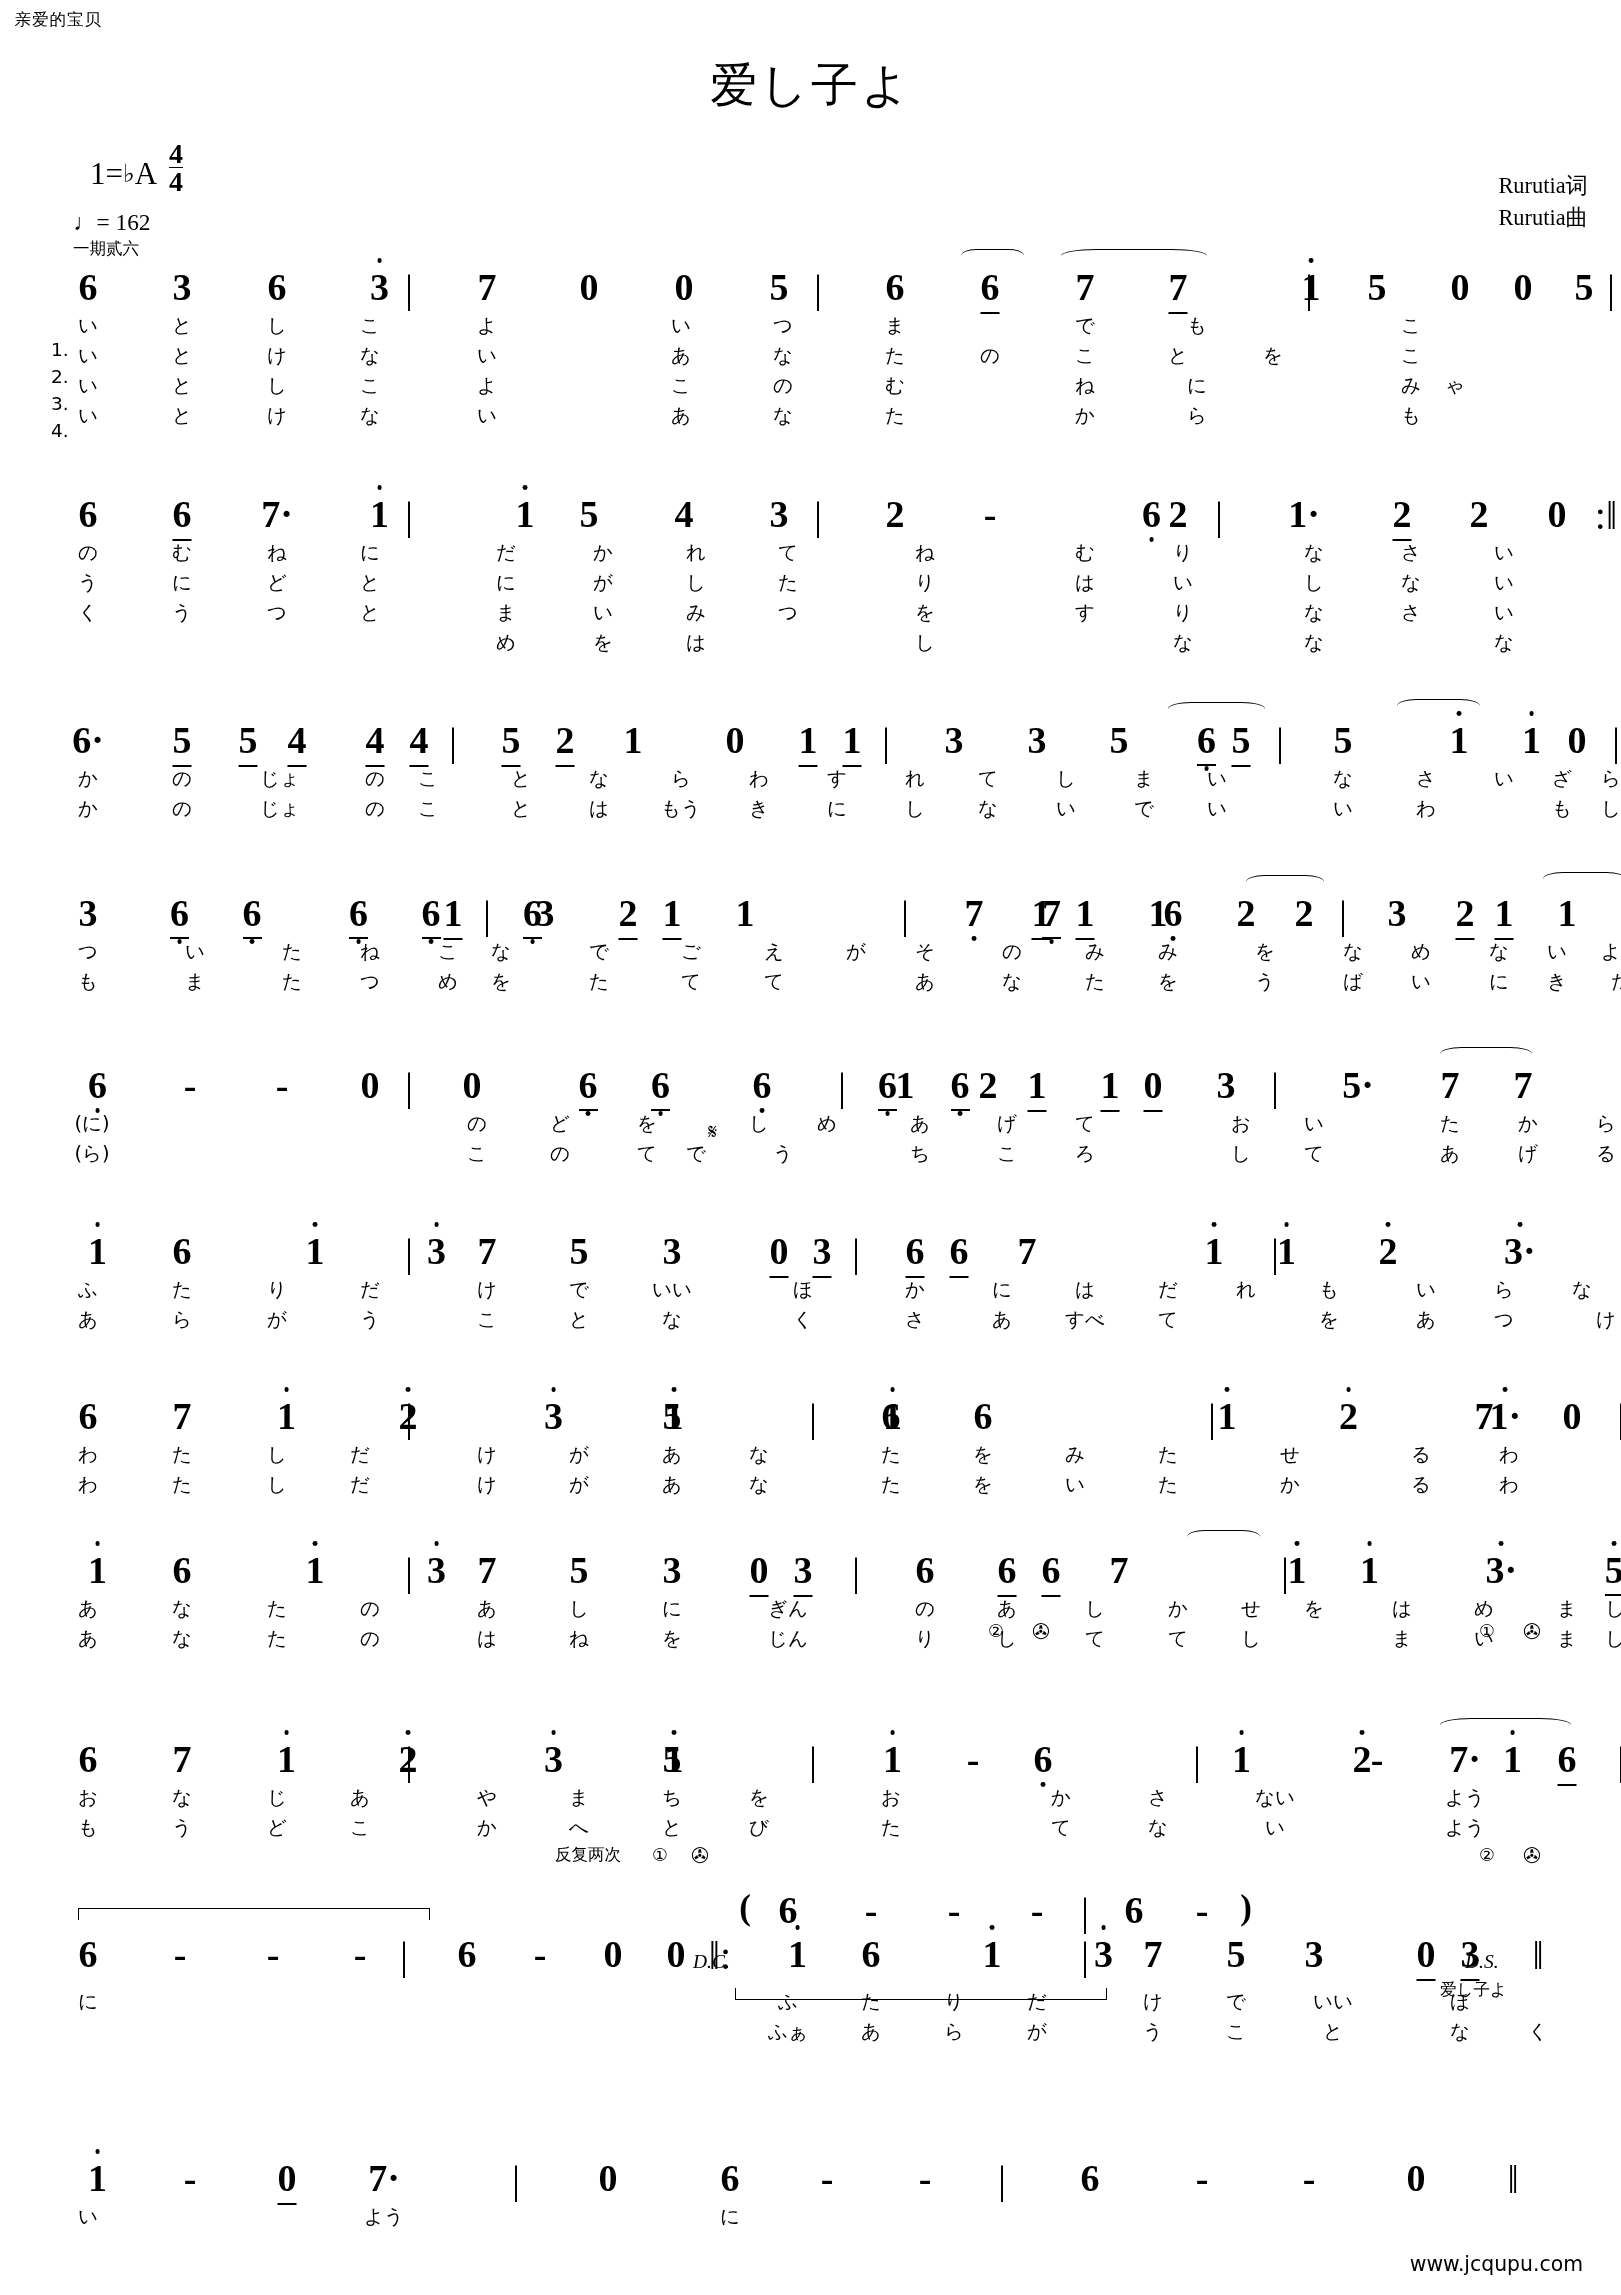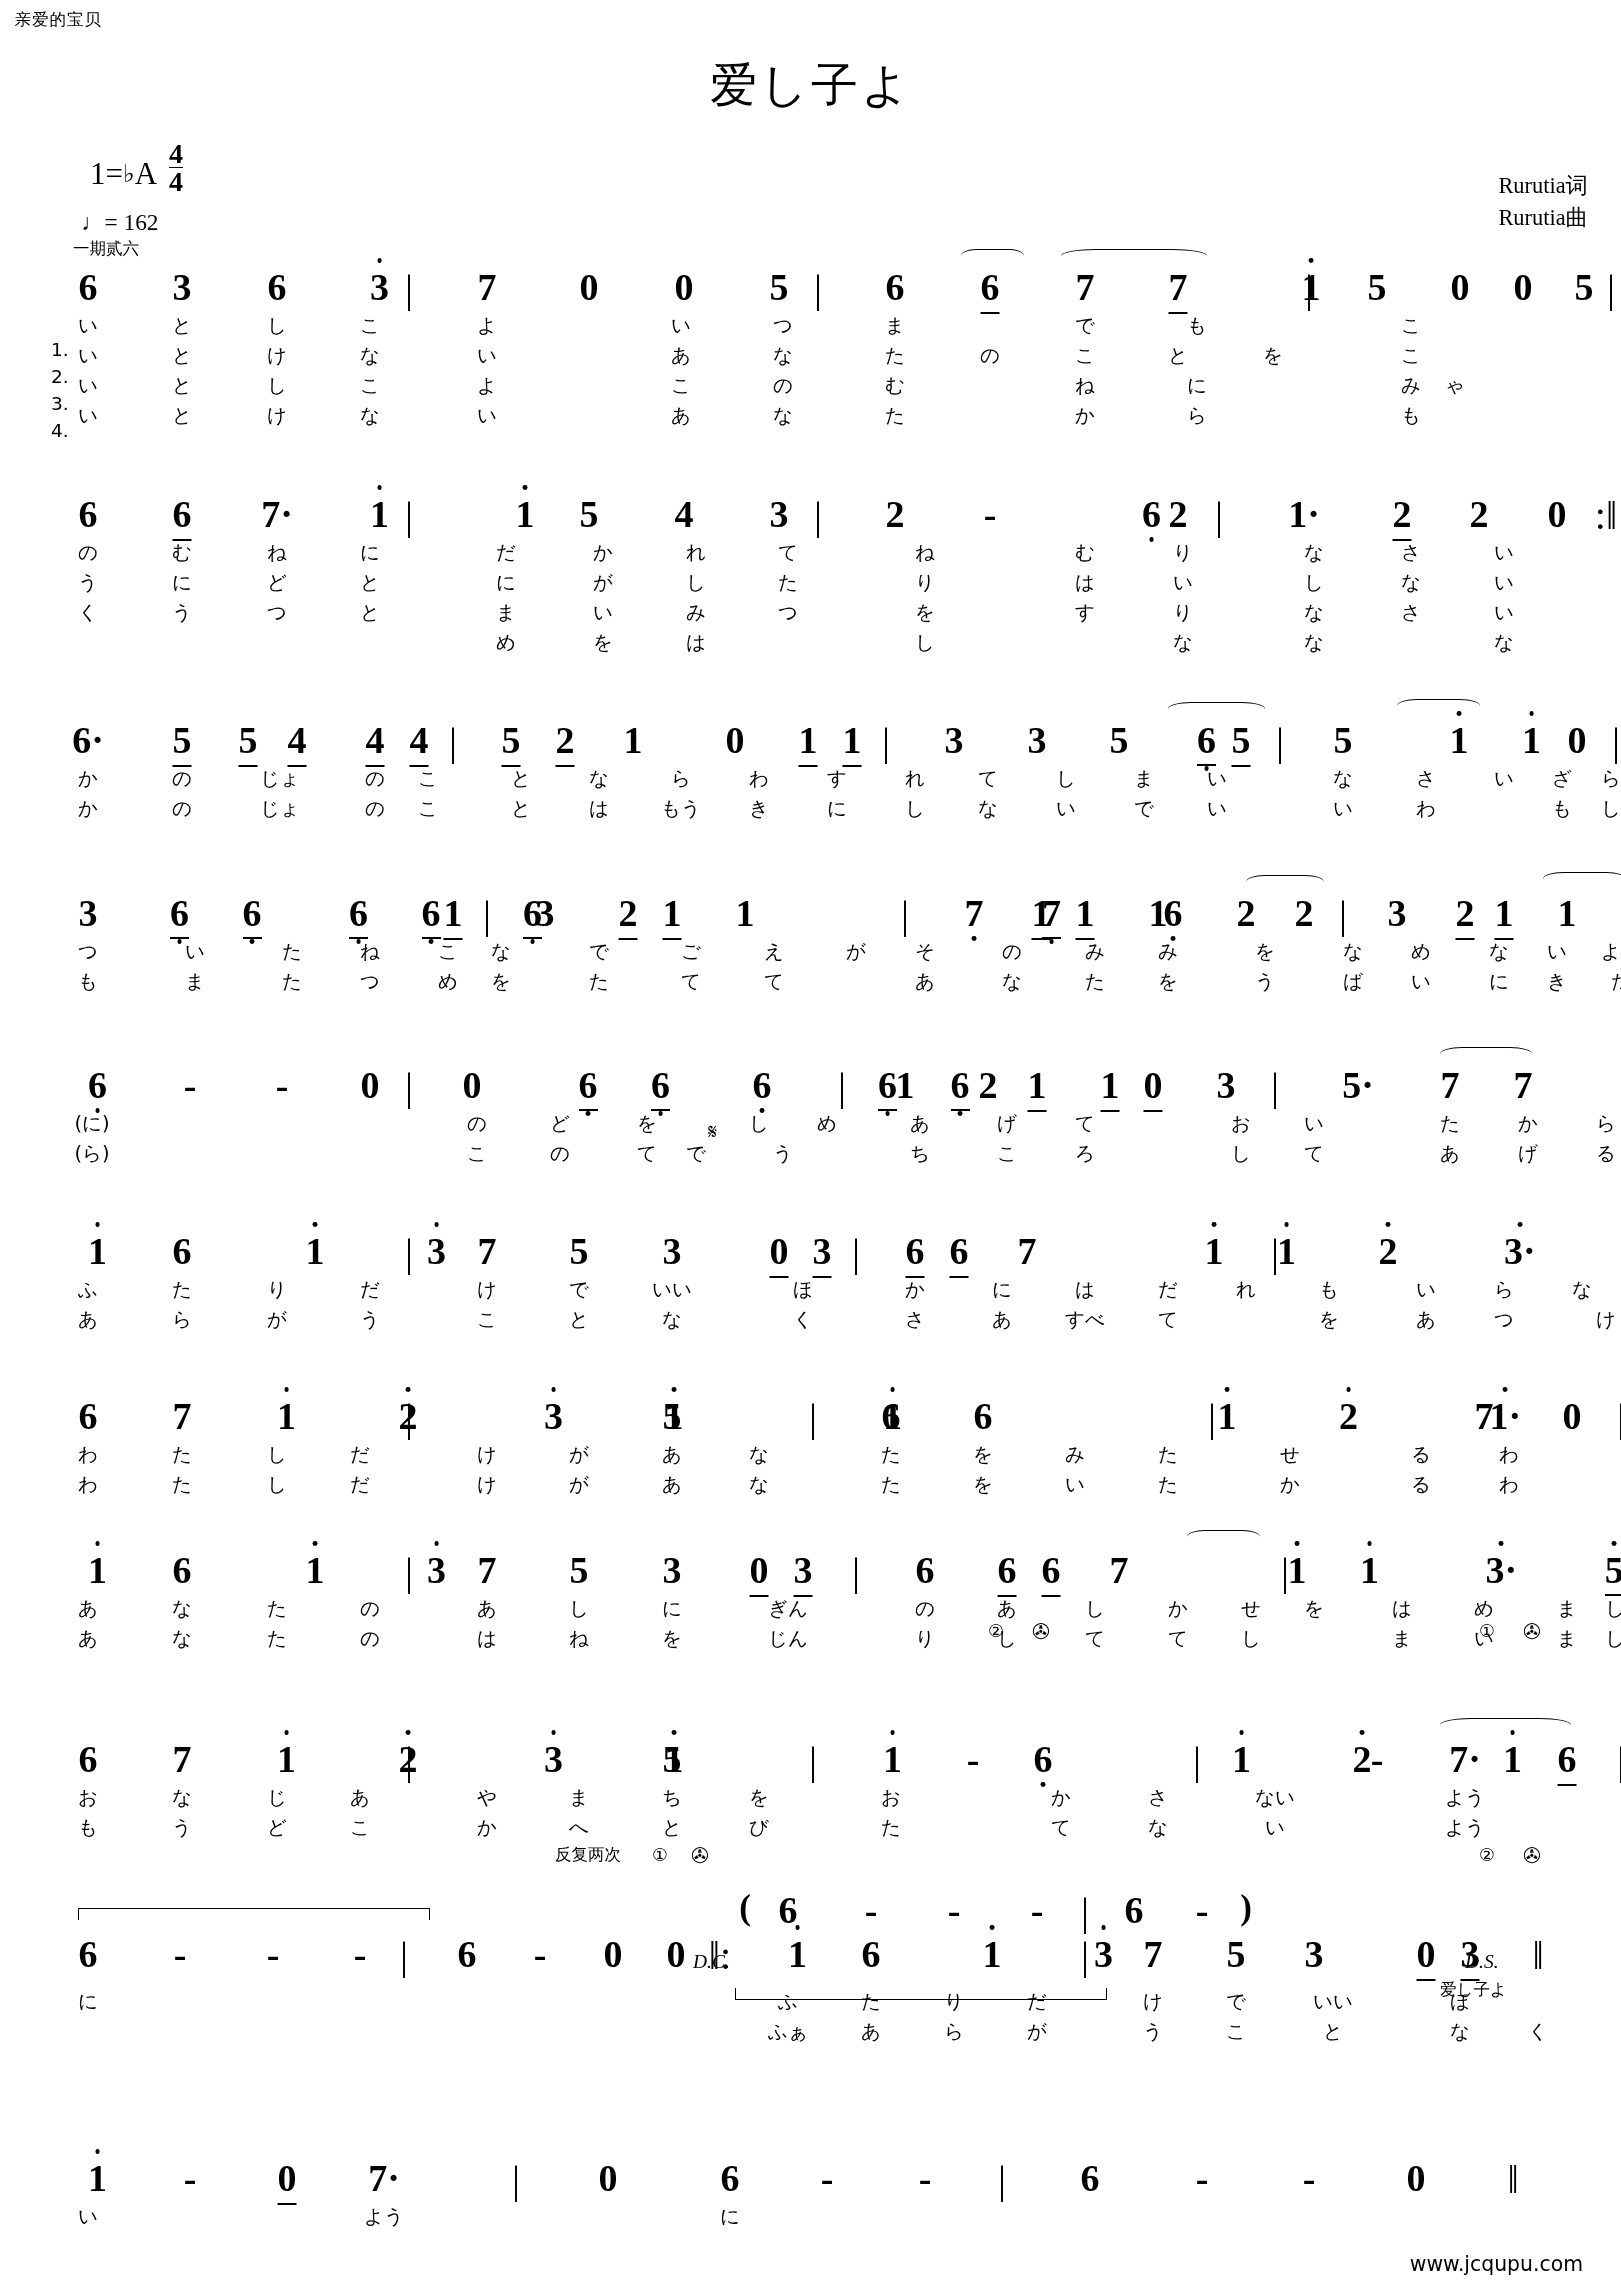--- a/index.html
+++ b/index.html
@@ -39,21 +39,21 @@
   .keyblock .k{font-family:"Liberation Serif", serif;}
   .keyblock .flat{font-size:25px;vertical-align:1.9px;}
   .meter{
     display:inline-block;vertical-align:-6.8px;margin-left:5.8px;
     text-align:center;line-height:0.92;font-size:28px;font-weight:bold;
   }
   .meter .num{display:block;}
   .meter .den{display:block;border-top:1.9px solid #000;padding-top:1px;}
 
   .tempo{
-    position:absolute;left:81px;top:209px;font-size:23.4px;
+    position:absolute;left:73px;top:209px;font-size:23.4px;
     font-family:"Liberation Serif", serif;white-space:nowrap;
   }
   .prelude{
     position:absolute;left:73px;top:238px;font-size:16.5px;
     font-family:"DejaVu Sans", sans-serif;
   }
 
   
   .system{position:absolute;left:0;width:1622px;}
   .notes{

